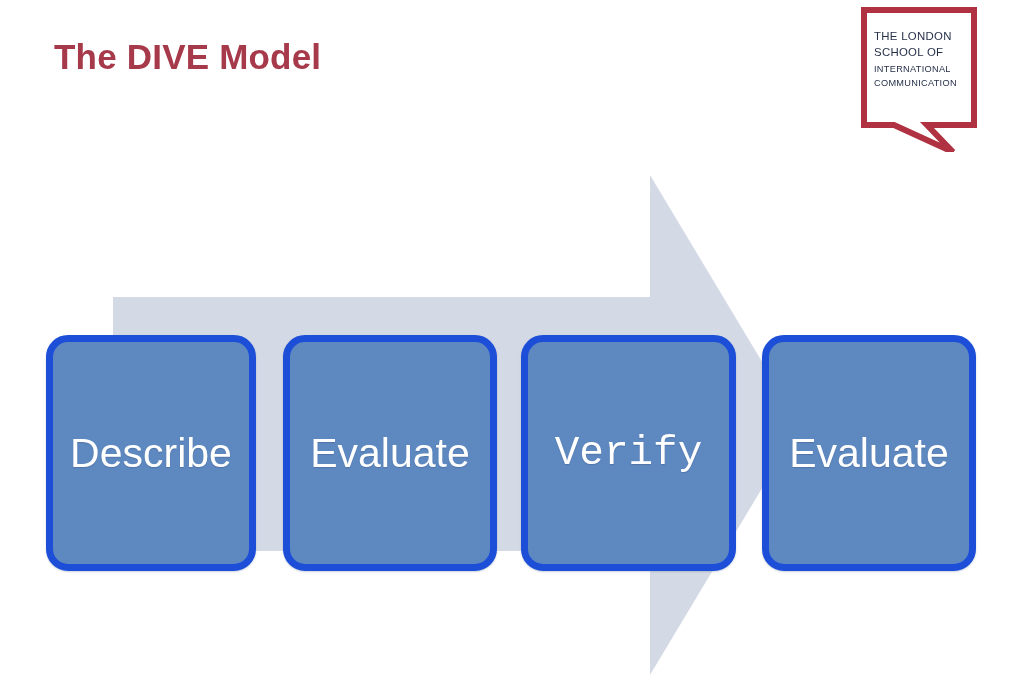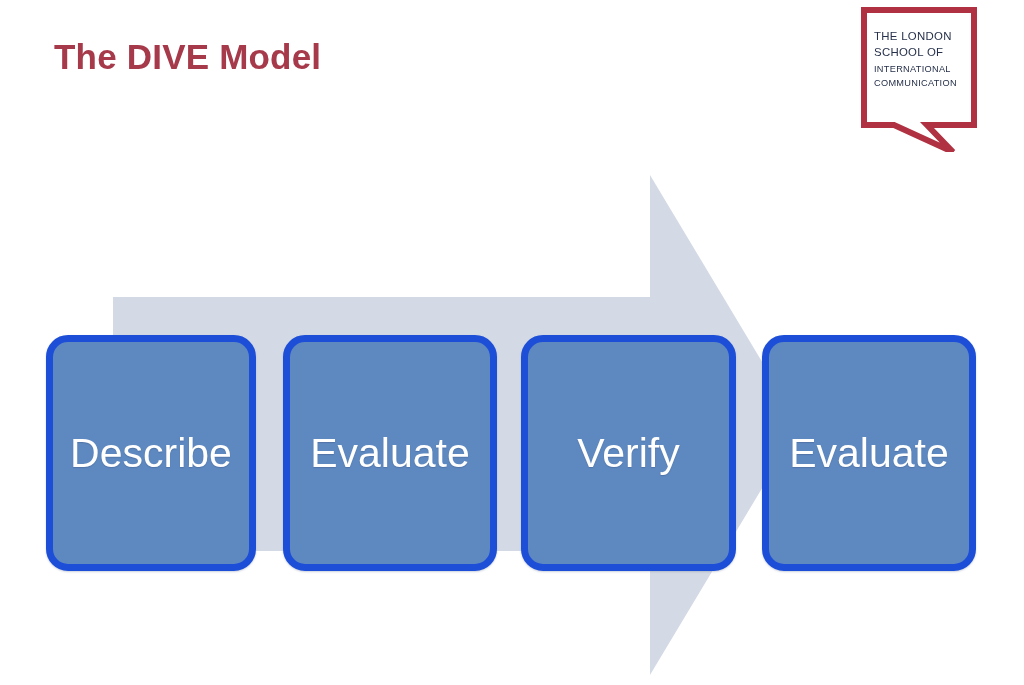--- a/index.html
+++ b/index.html
@@ -79,21 +79,21 @@
     color: #FFFFFF;
     font-size: 41px;
     font-weight: normal;
     line-height: 1;
     white-space: nowrap;
     text-shadow: 0 1px 1px rgba(40,60,95,0.25);
   }
 
   #step-0 { left: 46px;  width: 210px; }
   #step-1 { left: 283px; width: 214px; }
-  #step-2 { left: 521px; width: 215px; }
+  #step-2 { left: 521px; width: 215px; font-family: Liberation Mono, monospace; }
   #step-3 { left: 762px; width: 214px; text-align: center; }
 </style>
 </head>
 <body>
 
 <div id="slide">
 
   <div id="logo">
     <svg viewBox="0 0 116 145" xmlns="http://www.w3.org/2000/svg" aria-hidden="true">
       <g>

